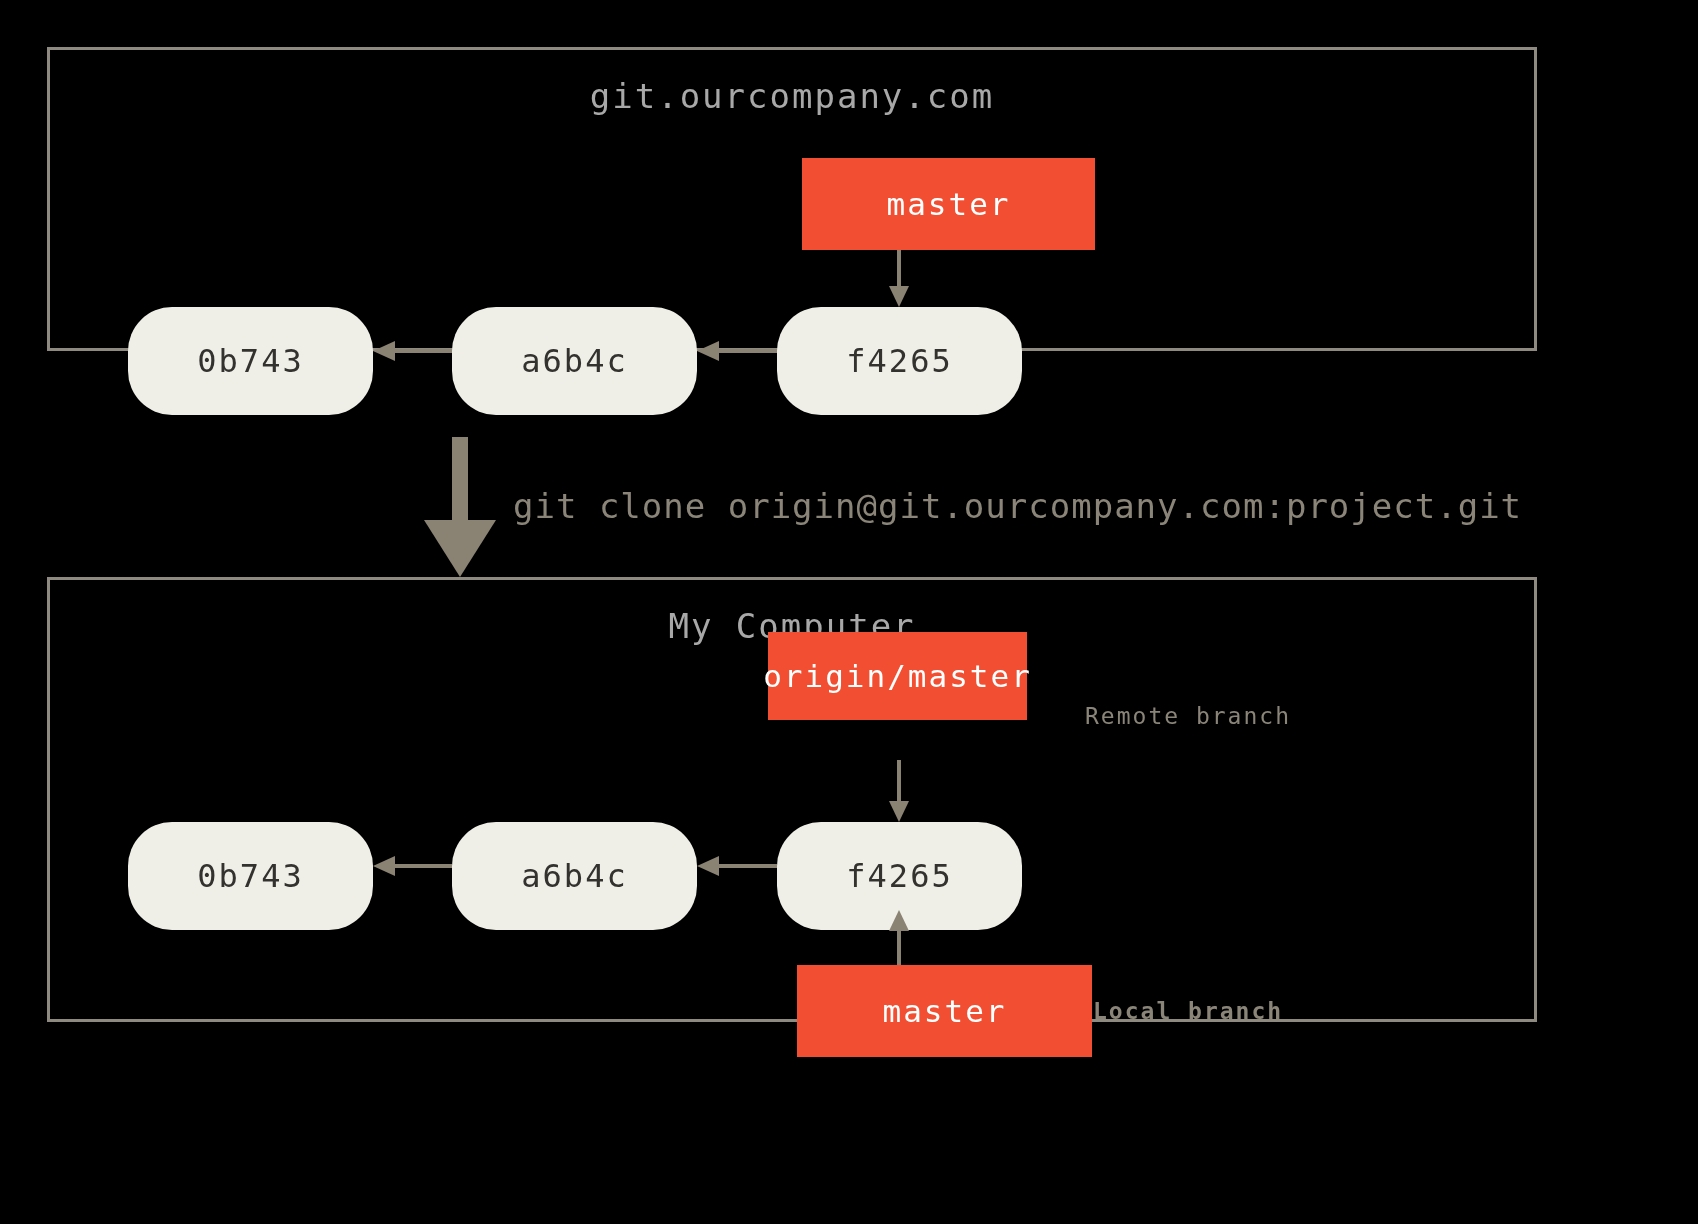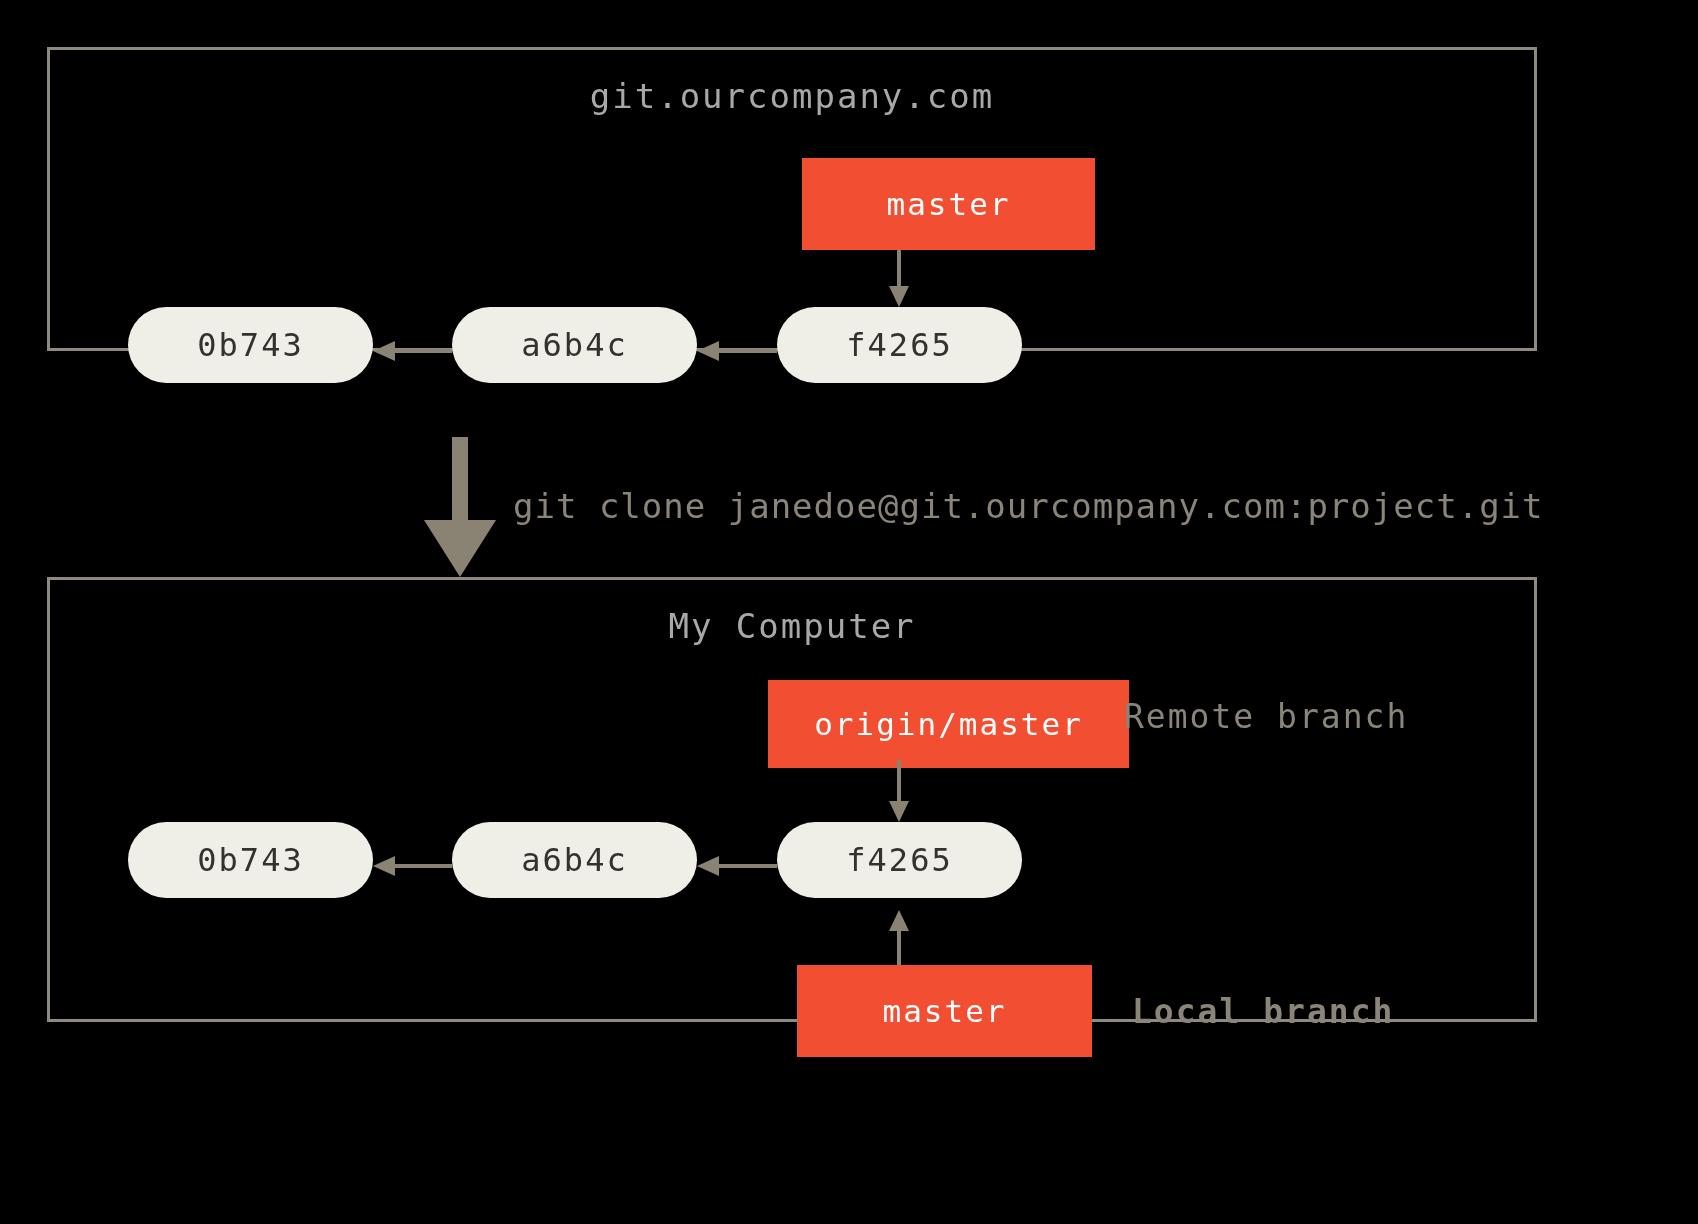--- a/index.html
+++ b/index.html
@@ -32,44 +32,43 @@
   .box-local{left:47px;top:577px;width:1490px;height:445px;}
   .box-title{
     position:absolute;left:0;right:0;top:26px;
     text-align:center;
     color:var(--title_text);
     font-size:34px;
     letter-spacing:2px;
   }
   .commit-pill{
     position:absolute;
-    width:245px;height:76px;
+    width:245px;height:108px;
     background:var(--commit_fill);
     border-radius:44px;
     display:flex;align-items:center;justify-content:center;
     color:var(--commit_text);
     font-size:32px;
     letter-spacing:2px;
   }
   .branch-box{
     position:absolute;
     background:var(--branch_fill);
     display:flex;align-items:center;justify-content:center;
     color:var(--branch_text);
     font-size:31px;
     letter-spacing:2px;
     margin-left:20px;
   }
   .annotation{
     position:absolute;
     display:flex;align-items:center;
     color:var(--annotation_text);
-    font-size:33px;
+    font-size:23px;
     letter-spacing:2px;
-    margin-left:39px;
   }
   .clone-command{
     position:absolute;
     left:513px;top:486px;
     color:var(--command_text);
     font-size:34px;
     letter-spacing:1px;
     white-space:nowrap;
   }
   svg.overlay{
@@ -84,41 +83,41 @@
   
   .r-commit-0{left:128px;top:307px;}
   .r-commit-1{left:452px;top:307px;}
   .r-commit-2{left:777px;top:307px;}
   .r-master{left:782px;top:158px;width:293px;height:92px;}
 
   
   .l-commit-0{left:128px;top:822px;}
   .l-commit-1{left:452px;top:822px;}
   .l-commit-2{left:777px;top:822px;}
-  .l-origin-master{left:748px;top:680px;width:361px;height:88px;}
+  .l-origin-master{left:748px;top:632px;width:259px;height:88px;}
   .l-master{left:777px;top:965px;width:295px;height:92px;}
   .l-remote-annotation{left:1085px;top:672px;height:88px;}
   .l-local-annotation{left:1093px;top:965px;height:92px;font-weight:bold;}
 </style>
 </head>
 <body>
 
 <div class="canvas">
 
   <div class="machine-box box-remote">
     <div class="box-title">git.ourcompany.com</div>
   </div>
 
   <div class="branch-box r-master">master</div>
 
   <div class="commit-pill r-commit-0">0b743</div>
   <div class="commit-pill r-commit-1">a6b4c</div>
   <div class="commit-pill r-commit-2">f4265</div>
 
-  <div class="clone-command">git clone janedoe@git.ourcompany.com:project.git</div>
+  <div class="clone-command">git clone origin@git.ourcompany.com:project.git</div>
 
   <div class="machine-box box-local">
     <div class="box-title">My Computer</div>
   </div>
 
   <div class="branch-box l-origin-master">origin/master</div>
   <div class="annotation l-remote-annotation">Remote branch</div>
 
   <div class="commit-pill l-commit-0">0b743</div>
   <div class="commit-pill l-commit-1">a6b4c</div>

